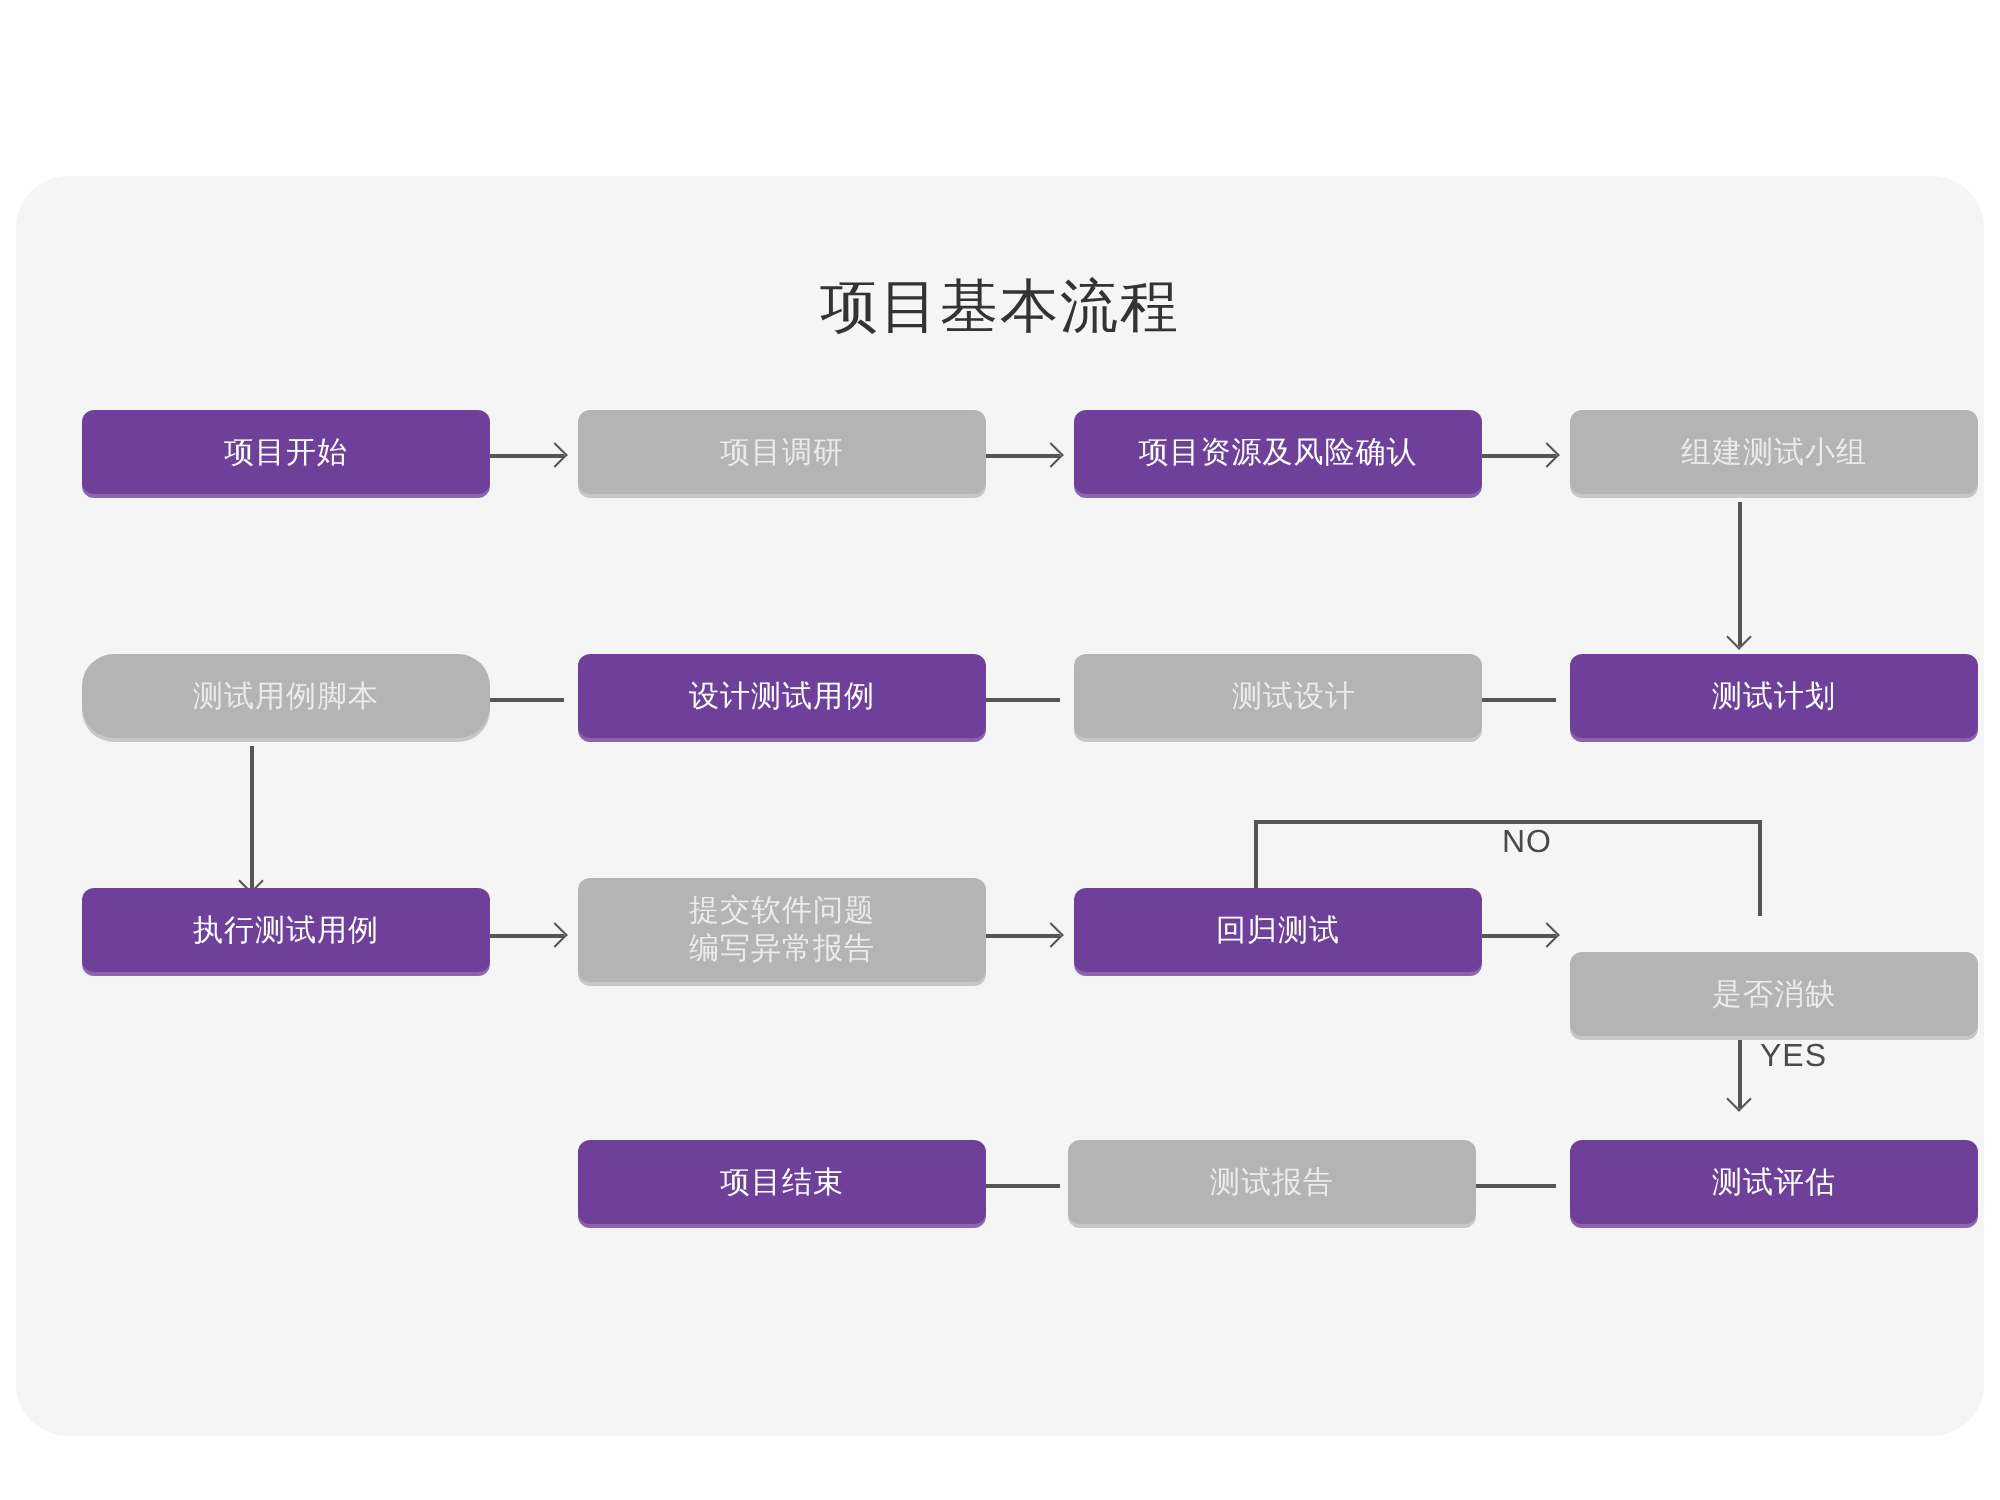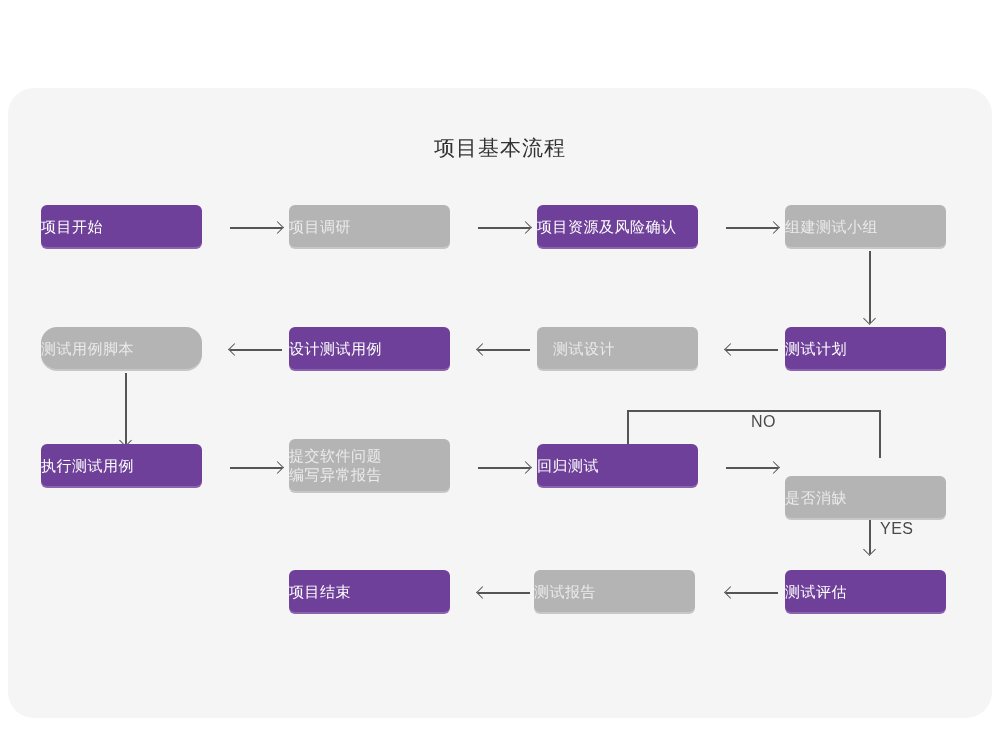--- a/index.html
+++ b/index.html
@@ -18,32 +18,33 @@
     height: 630px;
     background: #f5f5f5;
     border-radius: 26px;
   }
   #chart-title {
     position: absolute;
     left: 0;
     top: 46px;
     width: 984px;
     text-align: center;
-    font-size: 21px;
+    font-size: 29px;
     color: #333333;
     letter-spacing: 1px;
     font-weight: normal;
   }
   .node {
     position: absolute;
-    width: 161px;
+    width: 204px;
     height: 42px;
     border-radius: 6px;
     display: flex;
     align-items: center;
+    justify-content: center;
     text-align: center;
     font-size: 15px;
     line-height: 19px;
     letter-spacing: 0.5px;
     z-index: 4;
   }
   .node.purple {
     background: #6e4099;
     color: #ffffff;
     box-shadow: 0 2px 0 0 #8b63ae;

